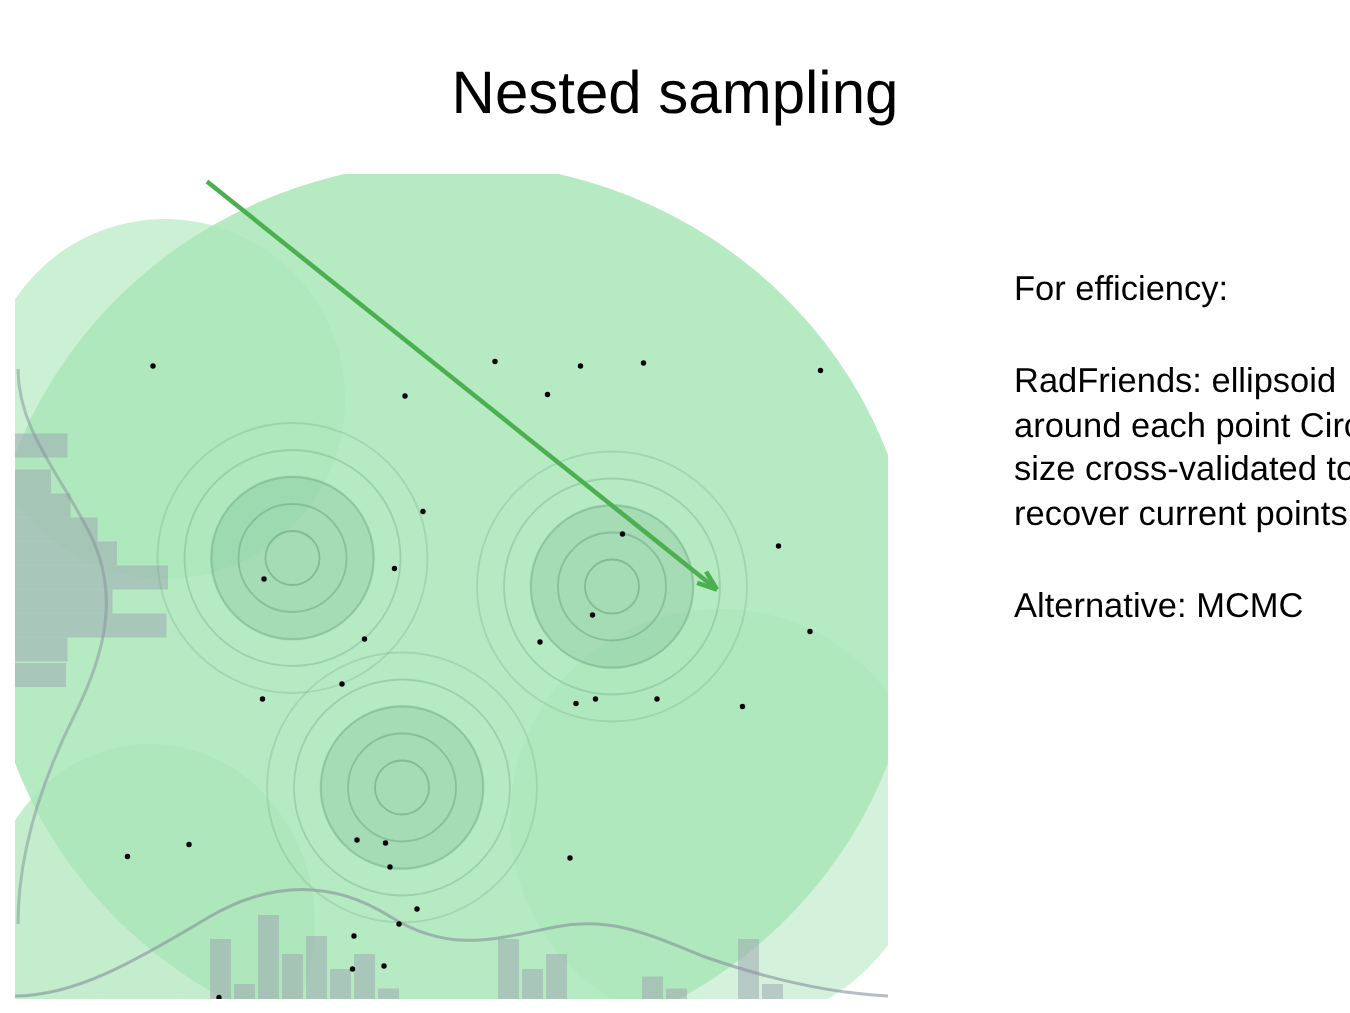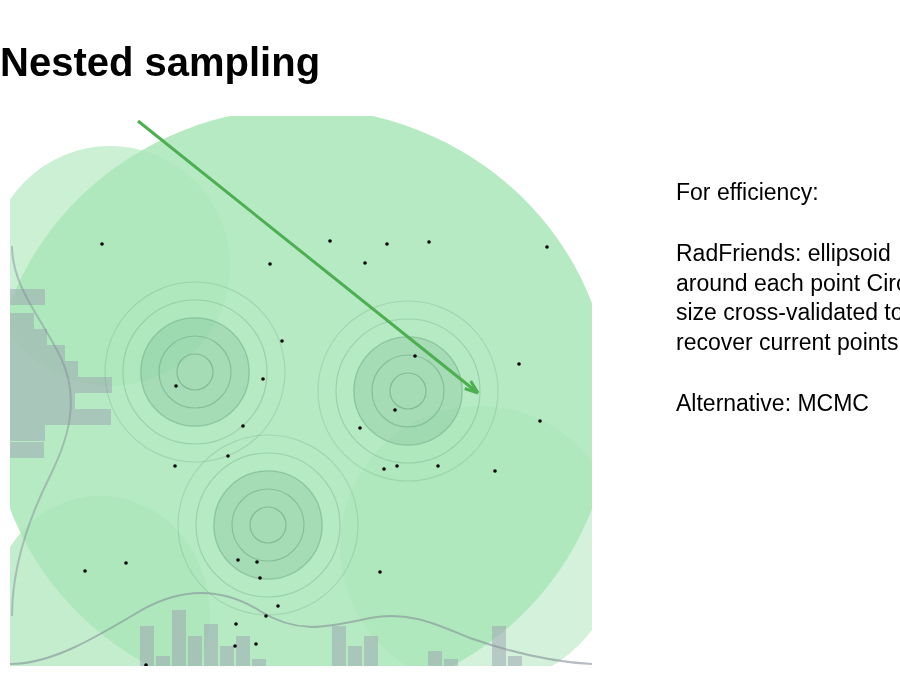--- a/index.html
+++ b/index.html
@@ -10,23 +10,23 @@
       background: #ffffff;
       font-family: Arial, "Helvetica Neue", Helvetica, sans-serif;
       position: relative;
       overflow: hidden;
     }
     .title {
       position: absolute;
       top: 40px;
       left: 0;
       width: 100%;
-      text-align: left;
+      text-align: center;
       font-size: 40px;
-      font-weight: 700;
+      font-weight: 400;
       color: #000;
     }
     .figure {
       position: absolute;
       left: 10px;
       top: 116px;
       width: 582px;
       height: 550px;
     }
     .text-block {

